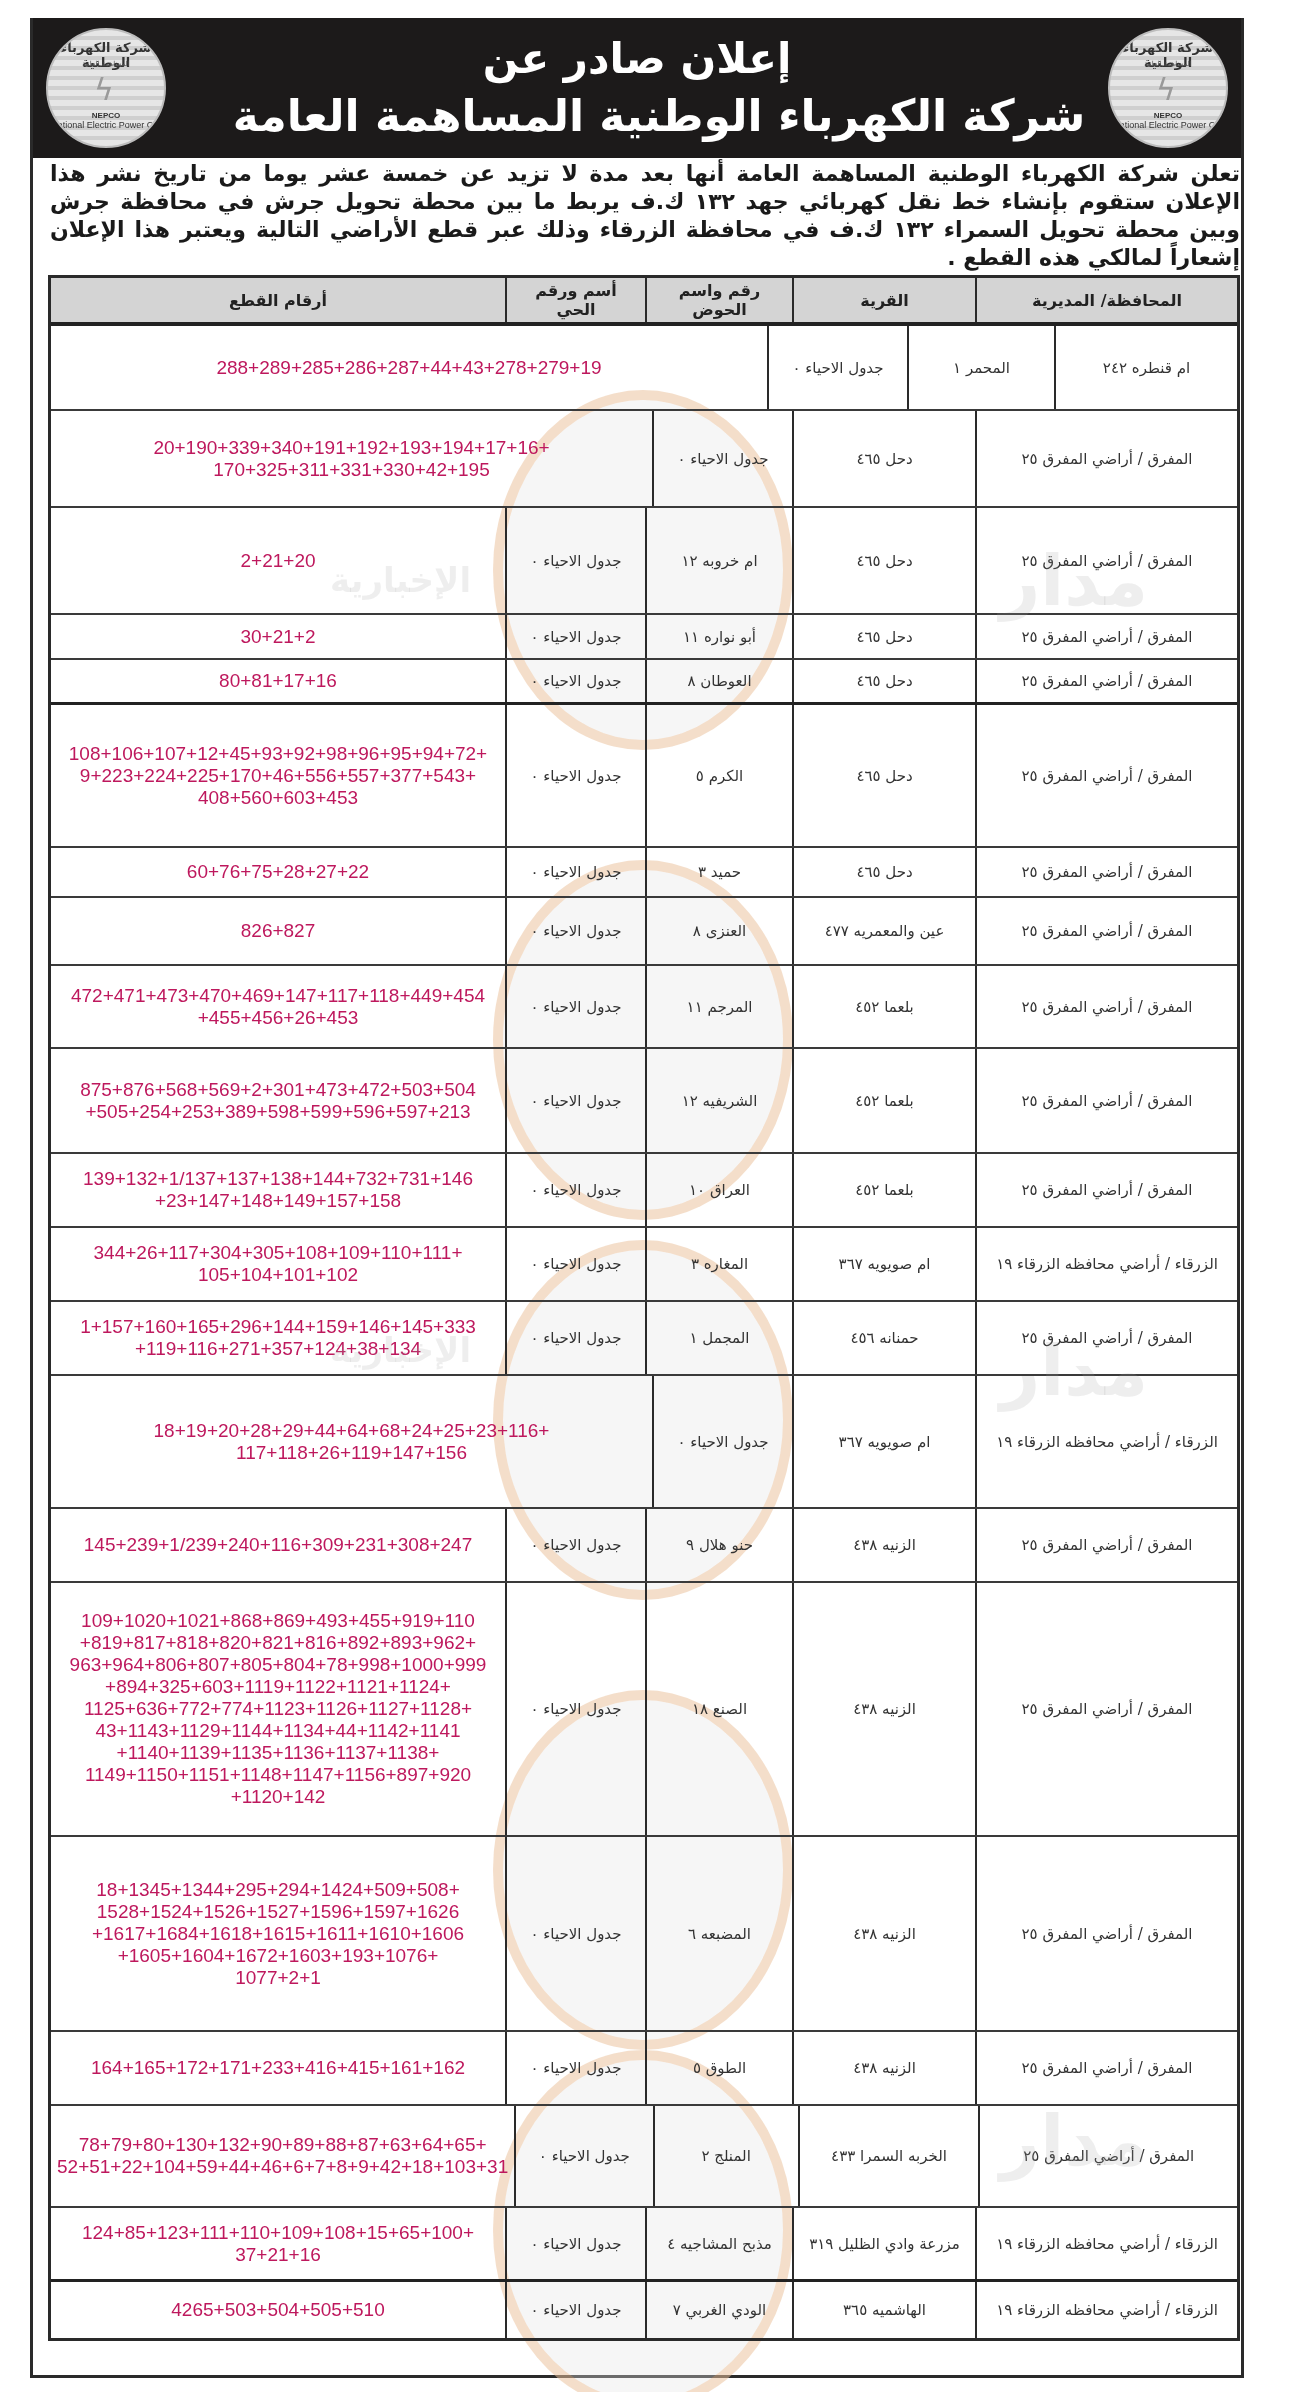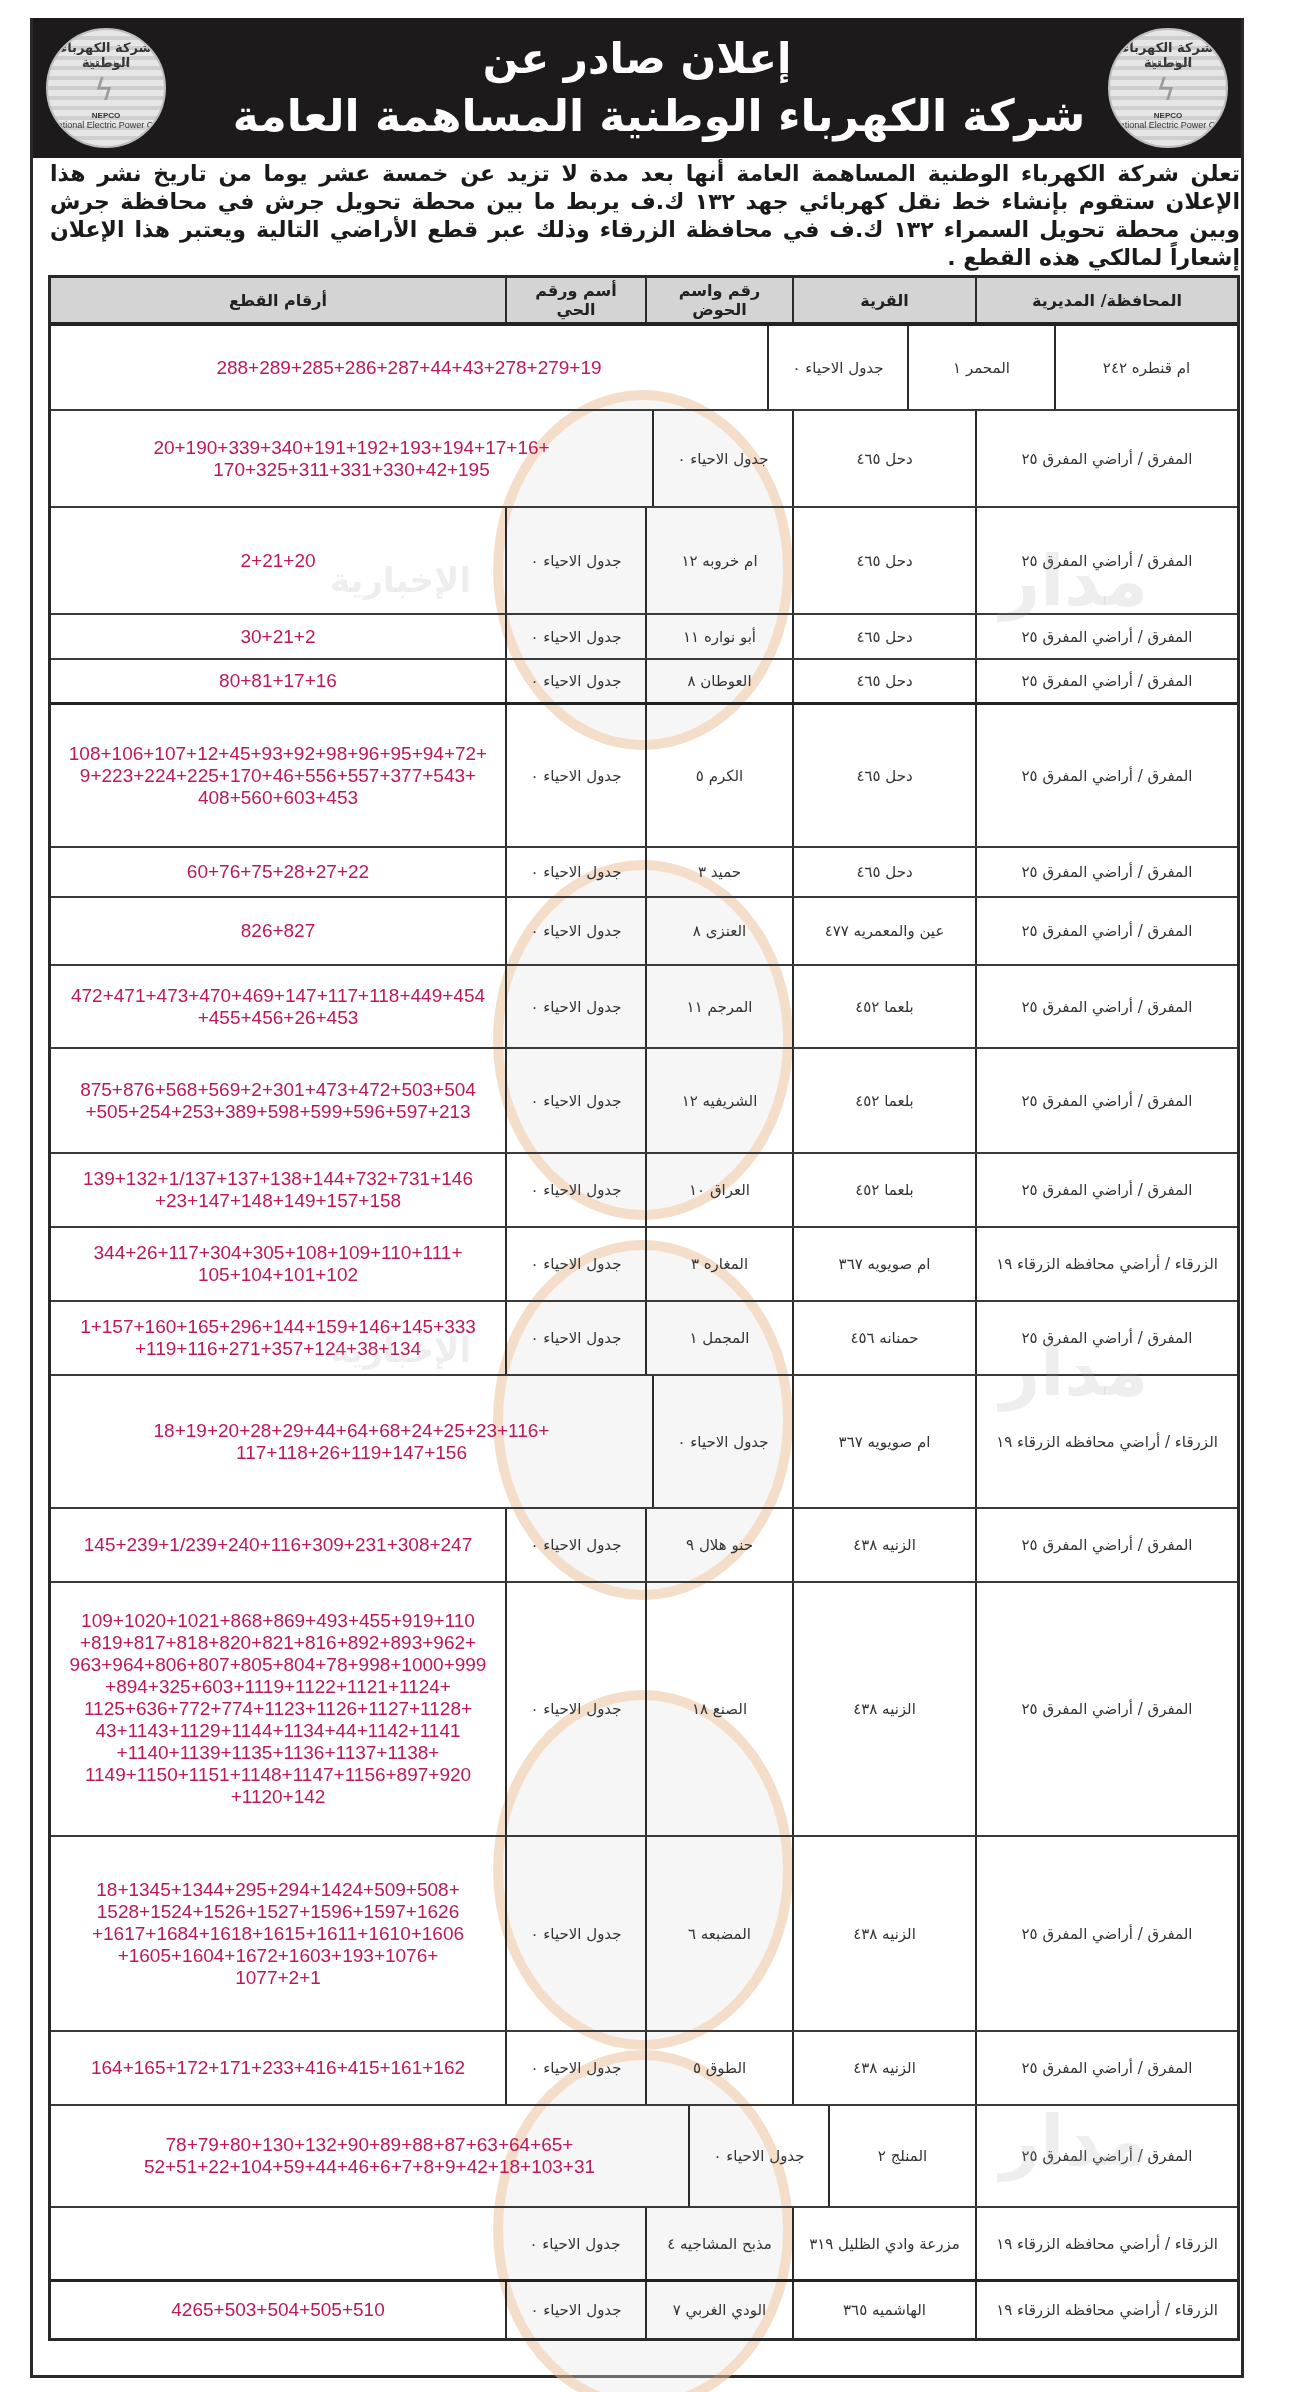--- a/index.html
+++ b/index.html
@@ -260,32 +260,37 @@
       <div class="cell c-gov">المفرق / أراضي المفرق ٢٥</div>
       <div class="cell c-vil">الزنيه ٤٣٨</div>
       <div class="cell c-hawd">الطوق ٥</div>
       <div class="cell c-hay">جدول الاحياء ٠</div>
       <div class="cell c-plots">
         <span class="plots">164+165+172+171+233+416+415+161+162</span>
       </div>
     </div>
     <div class="row" style="height: 102px;">
       <div class="cell c-gov">المفرق / أراضي المفرق ٢٥</div>
+      <div class="cell c-vil">الخربه السمرا ٤٣٣</div>
       <div class="cell c-hawd">المنلج ٢</div>
       <div class="cell c-hay">جدول الاحياء ٠</div>
       <div class="cell c-plots">
         <span class="plots">78+79+80+130+132+90+89+88+87+63+64+65+
 52+51+22+104+59+44+46+6+7+8+9+42+18+103+31</span>
       </div>
     </div>
     <div class="row thick" style="height: 74px;">
       <div class="cell c-gov">الزرقاء / أراضي محافظه الزرقاء ١٩</div>
       <div class="cell c-vil">مزرعة وادي الظليل ٣١٩</div>
       <div class="cell c-hawd">مذبح المشاجيه ٤</div>
       <div class="cell c-hay">جدول الاحياء ٠</div>
+      <div class="cell c-plots">
+        <span class="plots">124+85+123+111+110+109+108+15+65+100+
+37+21+16</span>
+      </div>
     </div>
     <div class="row" style="height: 56px;">
       <div class="cell c-gov">الزرقاء / أراضي محافظه الزرقاء ١٩</div>
       <div class="cell c-vil">الهاشميه ٣٦٥</div>
       <div class="cell c-hawd">الودي الغربي ٧</div>
       <div class="cell c-hay">جدول الاحياء ٠</div>
       <div class="cell c-plots">
         <span class="plots">4265+503+504+505+510</span>
       </div>
     </div>

